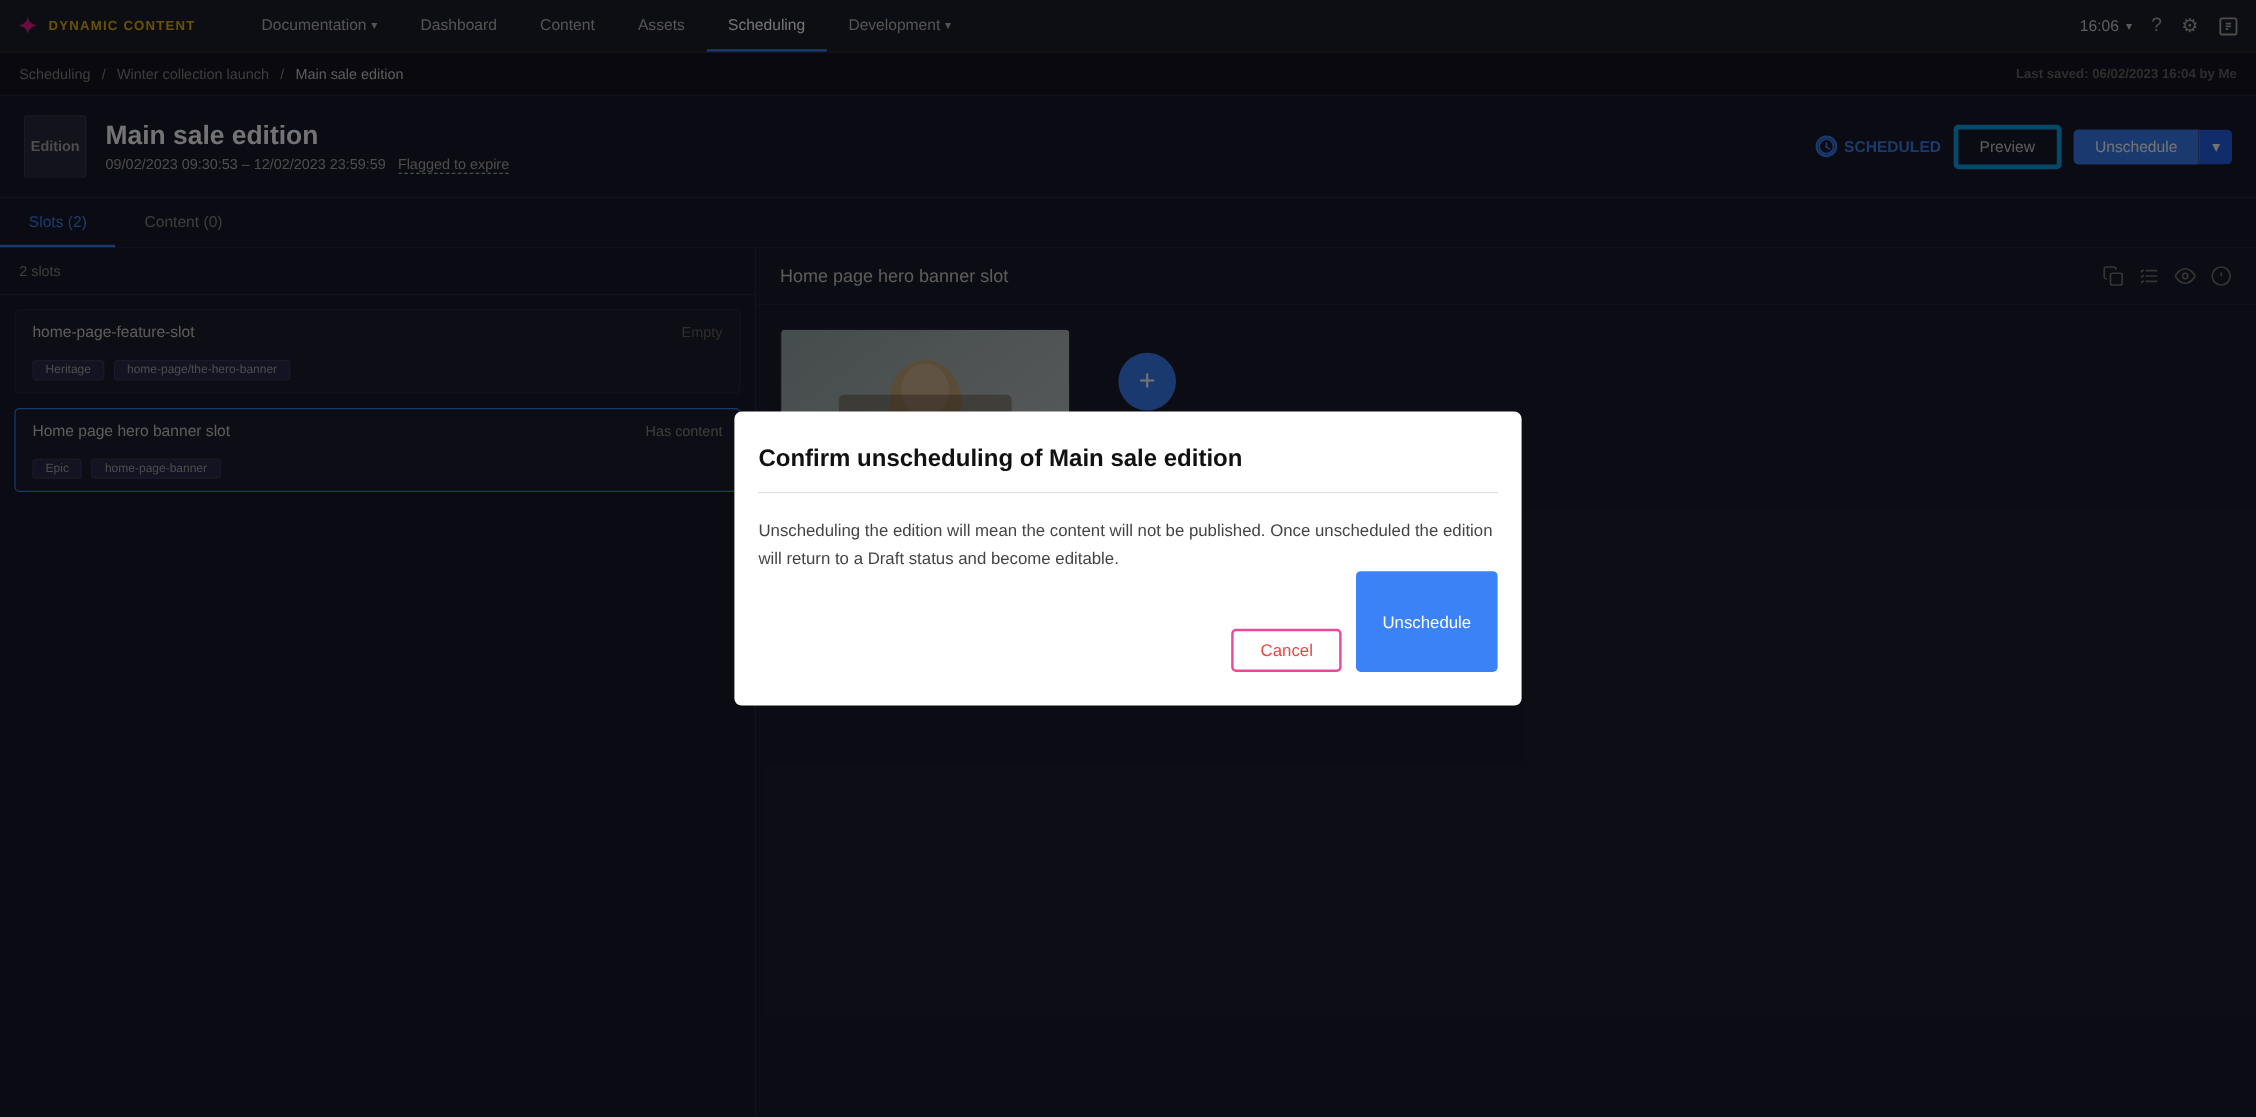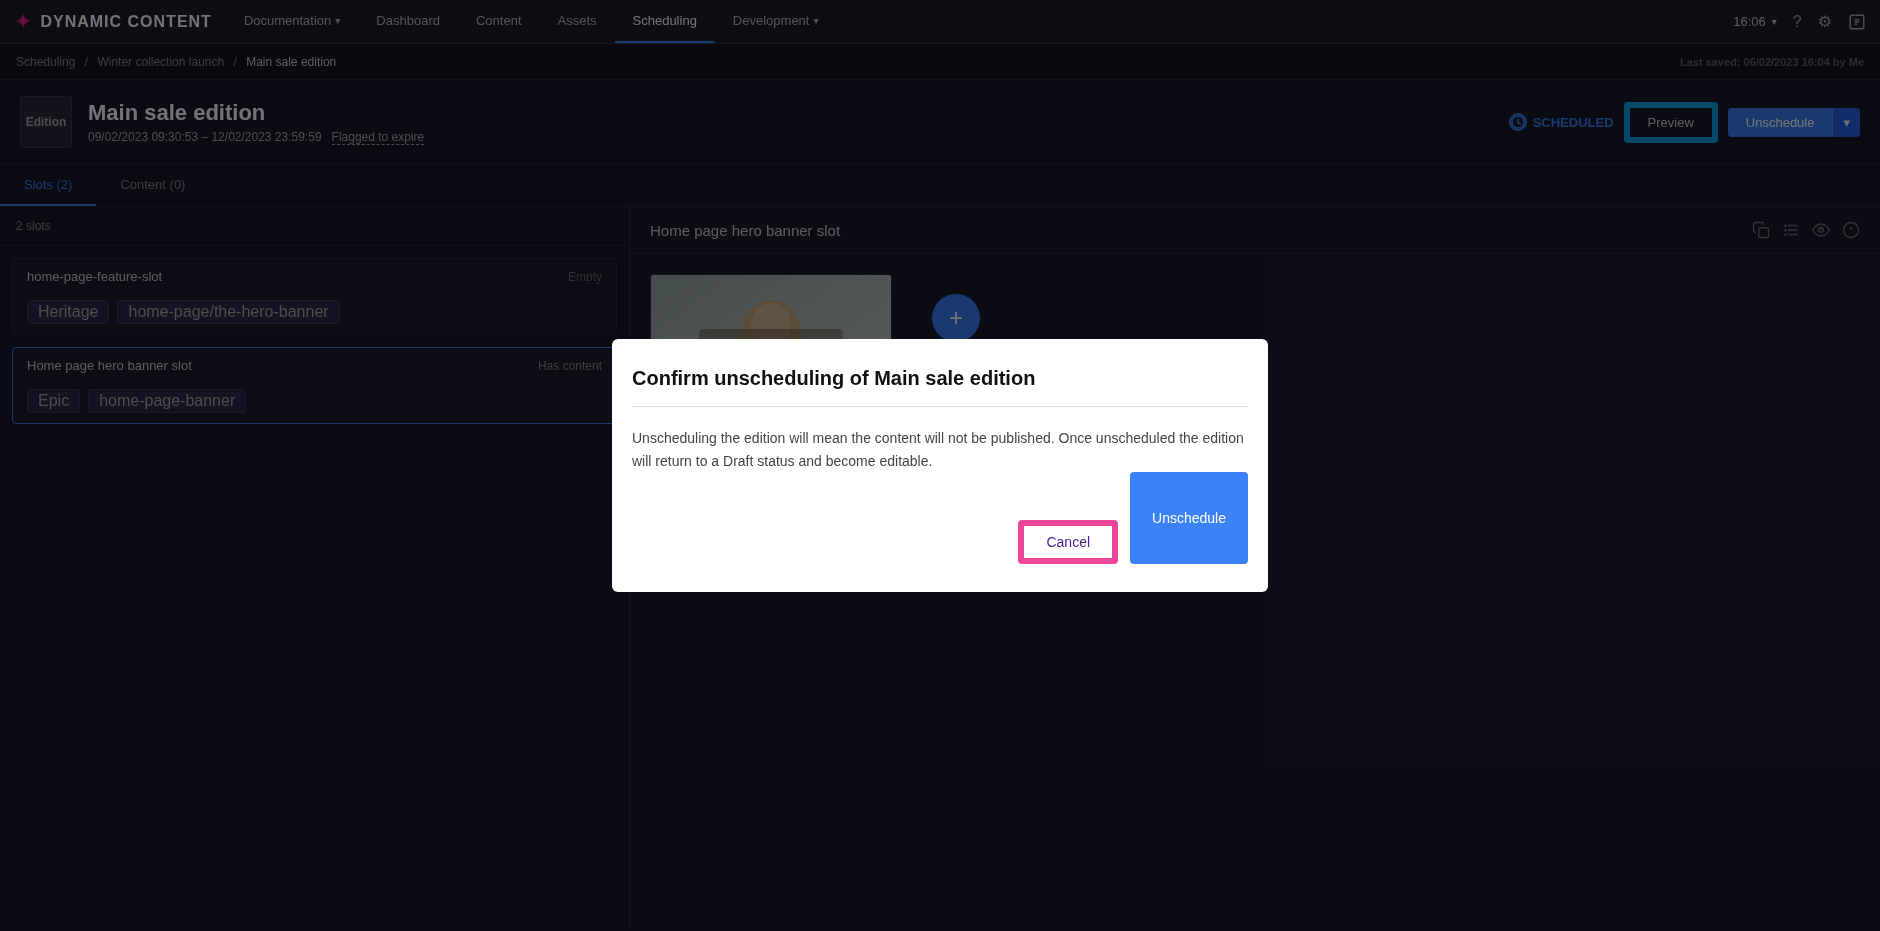--- a/index.html
+++ b/index.html
@@ -1,18 +1,18 @@
 <!DOCTYPE html>
 <html><head>
   <meta charset="utf-8">
   <style>
     *, *::before, *::after { box-sizing: border-box; margin: 0; padding: 0; }
     body { font-family: -apple-system, BlinkMacSystemFont, 'Segoe UI', sans-serif; background: #1a1a2e; color: #e0e0e0; height: 931px; overflow: hidden; position: relative; }
     .logo-area { display: flex; align-items: center; gap: 8px; padding: 0 14px; min-width: 200px; }
-    .logo-text { font-size: 16px; font-weight: 700; letter-spacing: 1px; color: #ffffff; text-transform: uppercase; }
+    .logo-text { font-size: 11px; font-weight: 700; letter-spacing: 1px; color: #eab308; text-transform: uppercase; }
     .nav-items { display: flex; align-items: center; flex: 1; height: 100%; }
     .nav-item { display: flex; align-items: center; gap: 4px; padding: 0 18px; height: 100%; font-size: 13px; color: #bbb; cursor: pointer; border-bottom: 2px solid transparent; }
     .nav-item.active { color: #fff; border-bottom: 2px solid #3b82f6; }
     .nav-item .caret { font-size: 10px; }
     .nav-right { display: flex; align-items: center; gap: 16px; padding: 0 14px; }
     .time-display { font-size: 13px; color: #ccc; display: flex; align-items: center; gap: 6px; }
     .nav-icon-btn { background: none; border: none; color: #aaa; cursor: pointer; font-size: 16px; display: flex; align-items: center; }
 
     
     .breadcrumb-bar { display: flex; align-items: center; justify-content: space-between; padding: 0 16px; height: 36px; background: #161622; border-bottom: 1px solid #2a2a3e; font-size: 12px; color: #888; }
@@ -24,21 +24,21 @@
     
     .page-header { display: flex; align-items: center; padding: 16px 20px; background: #1a1a2e; border-bottom: 1px solid #2a2a3e; gap: 16px; }
     .edition-badge { width: 52px; height: 52px; background: #2a2a3e; border: 1px solid #3a3a5e; display: flex; align-items: center; justify-content: center; font-size: 12px; color: #aaa; font-weight: 600; border-radius: 2px; flex-shrink: 0; }
     .page-header-info { flex: 1; }
     .page-title-main { font-size: 22px; font-weight: 600; color: #fff; }
     .page-dates { font-size: 12px; color: #aaa; margin-top: 4px; display: flex; align-items: center; gap: 10px; }
     .flagged-expire { font-size: 12px; color: #aaa; border-bottom: 1px dashed #aaa; cursor: pointer; }
     .page-header-actions { display: flex; align-items: center; gap: 10px; }
     .status-badge { display: flex; align-items: center; gap: 6px; font-size: 13px; color: #3b82f6; font-weight: 600; }
     .status-badge .clock-icon { width: 18px; height: 18px; border: 2px solid #3b82f6; border-radius: 50%; display: inline-flex; align-items: center; justify-content: center; position: relative; }
-    .btn-preview { background: transparent; border: 6px solid #0ea5e9; color: #ccc; padding: 7px 18px; border-radius: 4px; cursor: pointer; font-size: 13px; }
+    .btn-preview { background: transparent; border: 4px solid #0ea5e9; color: #ccc; padding: 7px 18px; border-radius: 4px; cursor: pointer; font-size: 13px; }
     .btn-unschedule { background: #3b82f6; border: none; color: #fff; padding: 7px 18px; border-radius: 4px 0 0 4px; cursor: pointer; font-size: 13px; font-weight: 500; }
     .btn-dropdown-arrow { background: #2563eb; border: none; color: #fff; padding: 7px 10px; border-radius: 0 4px 4px 0; cursor: pointer; font-size: 13px; border-left: 1px solid rgba(255,255,255,0.2); }
 
     
     .tabs-row { display: flex; background: #1a1a2e; border-bottom: 1px solid #2a2a3e; }
     .tab-item { padding: 12px 24px; font-size: 13px; color: #888; cursor: pointer; border-bottom: 2px solid transparent; }
     .tab-item.active { color: #3b82f6; border-bottom: 2px solid #3b82f6; }
 
     
     .main-layout { display: flex; height: calc(931px - 44px - 36px - 85px - 44px); }
@@ -47,21 +47,21 @@
 
     .slots-count { padding: 12px 16px; font-size: 12px; color: #888; border-bottom: 1px solid #2a2a3e; }
 
     .slot-row { border: 1px solid #2a2a3e; margin: 12px; border-radius: 4px; background: #1e1e30; }
     .slot-row.selected { border-color: #3b82f6; }
     .slot-header { display: flex; align-items: center; justify-content: space-between; padding: 10px 14px; }
     .slot-name { font-size: 13px; color: #ccc; }
     .slot-status { font-size: 12px; color: #666; }
     .slot-status.has-content { color: #888; }
     .slot-tags { display: flex; gap: 8px; padding: 6px 14px 10px; }
-    .slot-tag { font-size: 16px; background: #2a2a4a; border: 1px solid #3a3a5a; color: #aaa; padding: 2px 10px; border-radius: 3px; }
+    .slot-tag { font-size: 10px; background: #2a2a4a; border: 1px solid #3a3a5a; color: #aaa; padding: 2px 10px; border-radius: 3px; }
 
     
     .right-panel-header { display: flex; align-items: center; justify-content: space-between; padding: 14px 20px; border-bottom: 1px solid #2a2a3e; }
     .right-panel-title { font-size: 15px; color: #ccc; font-weight: 500; }
     .right-panel-icons { display: flex; gap: 12px; }
     .icon-btn { background: none; border: none; color: #777; cursor: pointer; font-size: 16px; display: flex; align-items: center; }
 
     
     .content-area { padding: 20px; }
     .content-card { background: #222235; border: 1px solid #2a2a3e; border-radius: 4px; overflow: hidden; display: inline-block; }
@@ -69,21 +69,21 @@
 
     
     .overlay { position: absolute; top: 0; left: 0; right: 0; bottom: 0; background: rgba(0,0,0,0.55); z-index: 100; display: flex; align-items: center; justify-content: center; }
 
     
     .modal { background: #fff; color: #222; border-radius: 6px; width: 656px; max-width: 90%; padding: 28px 20px; position: relative; z-index: 101; }
     .modal-title { font-size: 20px; font-weight: 600; color: #111; border-bottom: 1px solid #e0e0e0; padding-bottom: 16px; margin-bottom: 20px; }
     .modal-question { font-size: 14px; font-weight: 600; color: #222; margin-bottom: 12px; }
     .modal-body { font-size: 14px; color: #444; line-height: 1.6; }
     .modal-actions { display: flex; justify-content: flex-end; gap: 12px; }
-    .btn-cancel { background: transparent; border: 6px solid #ec4899; color: #4c1d95; padding: 8px 22px; border-radius: 4px; cursor: pointer; font-size: 14px; margin-top: 48px; }
+    .btn-cancel { background: transparent; border: 2px solid #ec4899; color: #ef4444; padding: 8px 22px; border-radius: 4px; cursor: pointer; font-size: 14px; margin-top: 48px; }
     .btn-confirm-unschedule { background: #3b82f6; border: none; color: #fff; padding: 8px 22px; border-radius: 4px; cursor: pointer; font-size: 14px; font-weight: 500; }
 
     
     .hero-image-placeholder { width: 240px; height: 180px; background: linear-gradient(135deg, #888 0%, #bbb 50%, #999 100%); position: relative; overflow: hidden; }
     .hero-image-placeholder::after { content: ''; position: absolute; top: 30%; left: 20%; width: 60%; height: 70%; background: rgba(80,60,40,0.4); border-radius: 4px; }
 
     
     .logo-star { color: #e91e8c; font-size: 22px; }
   </style>
 </head>

